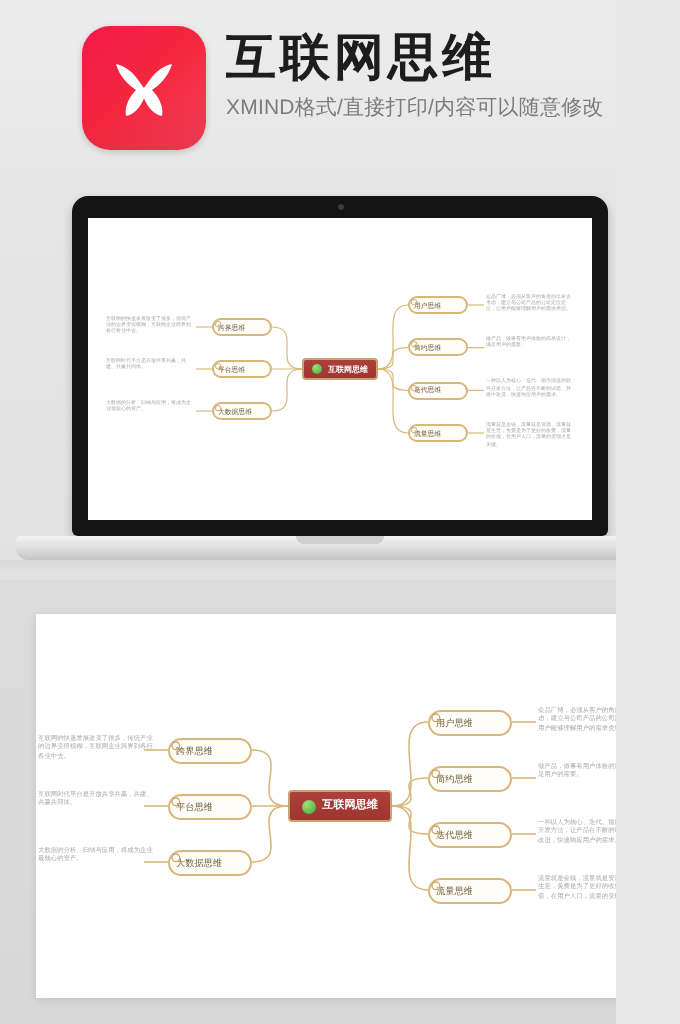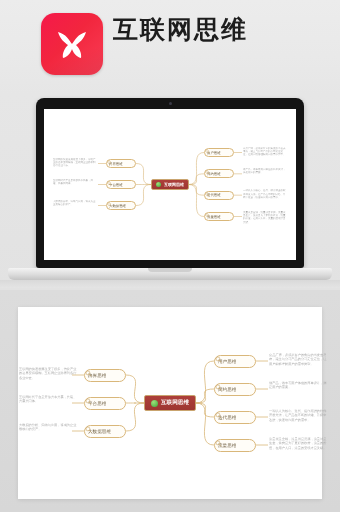--- a/index.html
+++ b/index.html
@@ -2,21 +2,21 @@
 <html><head>
 <meta charset="utf-8">
 <style>
   html,body{margin:0;padding:0;}
   body{
     width:340px;height:512px;overflow:hidden;
     font-family:"Liberation Sans","DejaVu Sans",sans-serif;
     background:#e8e8e8;
     -webkit-font-smoothing:antialiased;
   }
-  .page{position:relative;width:340px;height:512px;overflow:hidden;}
+  .page{position:relative;width:284px;height:512px;overflow:hidden;padding-left:24px;}
 
   
   .hero{
     position:absolute;left:0;top:0;width:340px;height:94px;
     background:linear-gradient(180deg,#ececec 0%,#e9e9e9 60%,#e6e6e6 100%);
   }
   .logo{
     position:absolute;left:41px;top:13px;width:62px;height:62px;
     border-radius:14px;overflow:hidden;
     background:linear-gradient(135deg,#f5194a 0%,#f2263e 45%,#fa3e55 100%);
@@ -116,20 +116,21 @@
     <div class="logo">
       <div class="shine"></div>
       <svg width="40" height="40" viewBox="0 0 40 40">
         <path d="M6 8 C14 10 17 16 20 20 C23 16 26 10 34 8 C32 15 27 19 24 21
                  C27 24 30 29 29 34 C24 33 21 28 20 25 C19 28 16 33 11 34
                  C10 29 13 24 16 21 C13 19 8 15 6 8 Z" fill="#ffffff"></path>
       </svg>
     </div>
     <div class="hero-text">
       <div class="hero-title">互联网思维</div>
+      <div class="hero-sub">XMIND格式/直接打印/内容可以随意修改</div>
     </div>
   </div>
 
   <div class="laptop">
     <div class="lid">
       <div class="camera"></div>
       <div class="screen">
         <div class="map s" id="map-small">
             <svg viewBox="0 0 252 151" preserveAspectRatio="none">
               <path d="M145,75.5 C161,75.5 144,43.5 160,43.5" fill="none" stroke="#d9b77a" stroke-width="0.6"></path>

